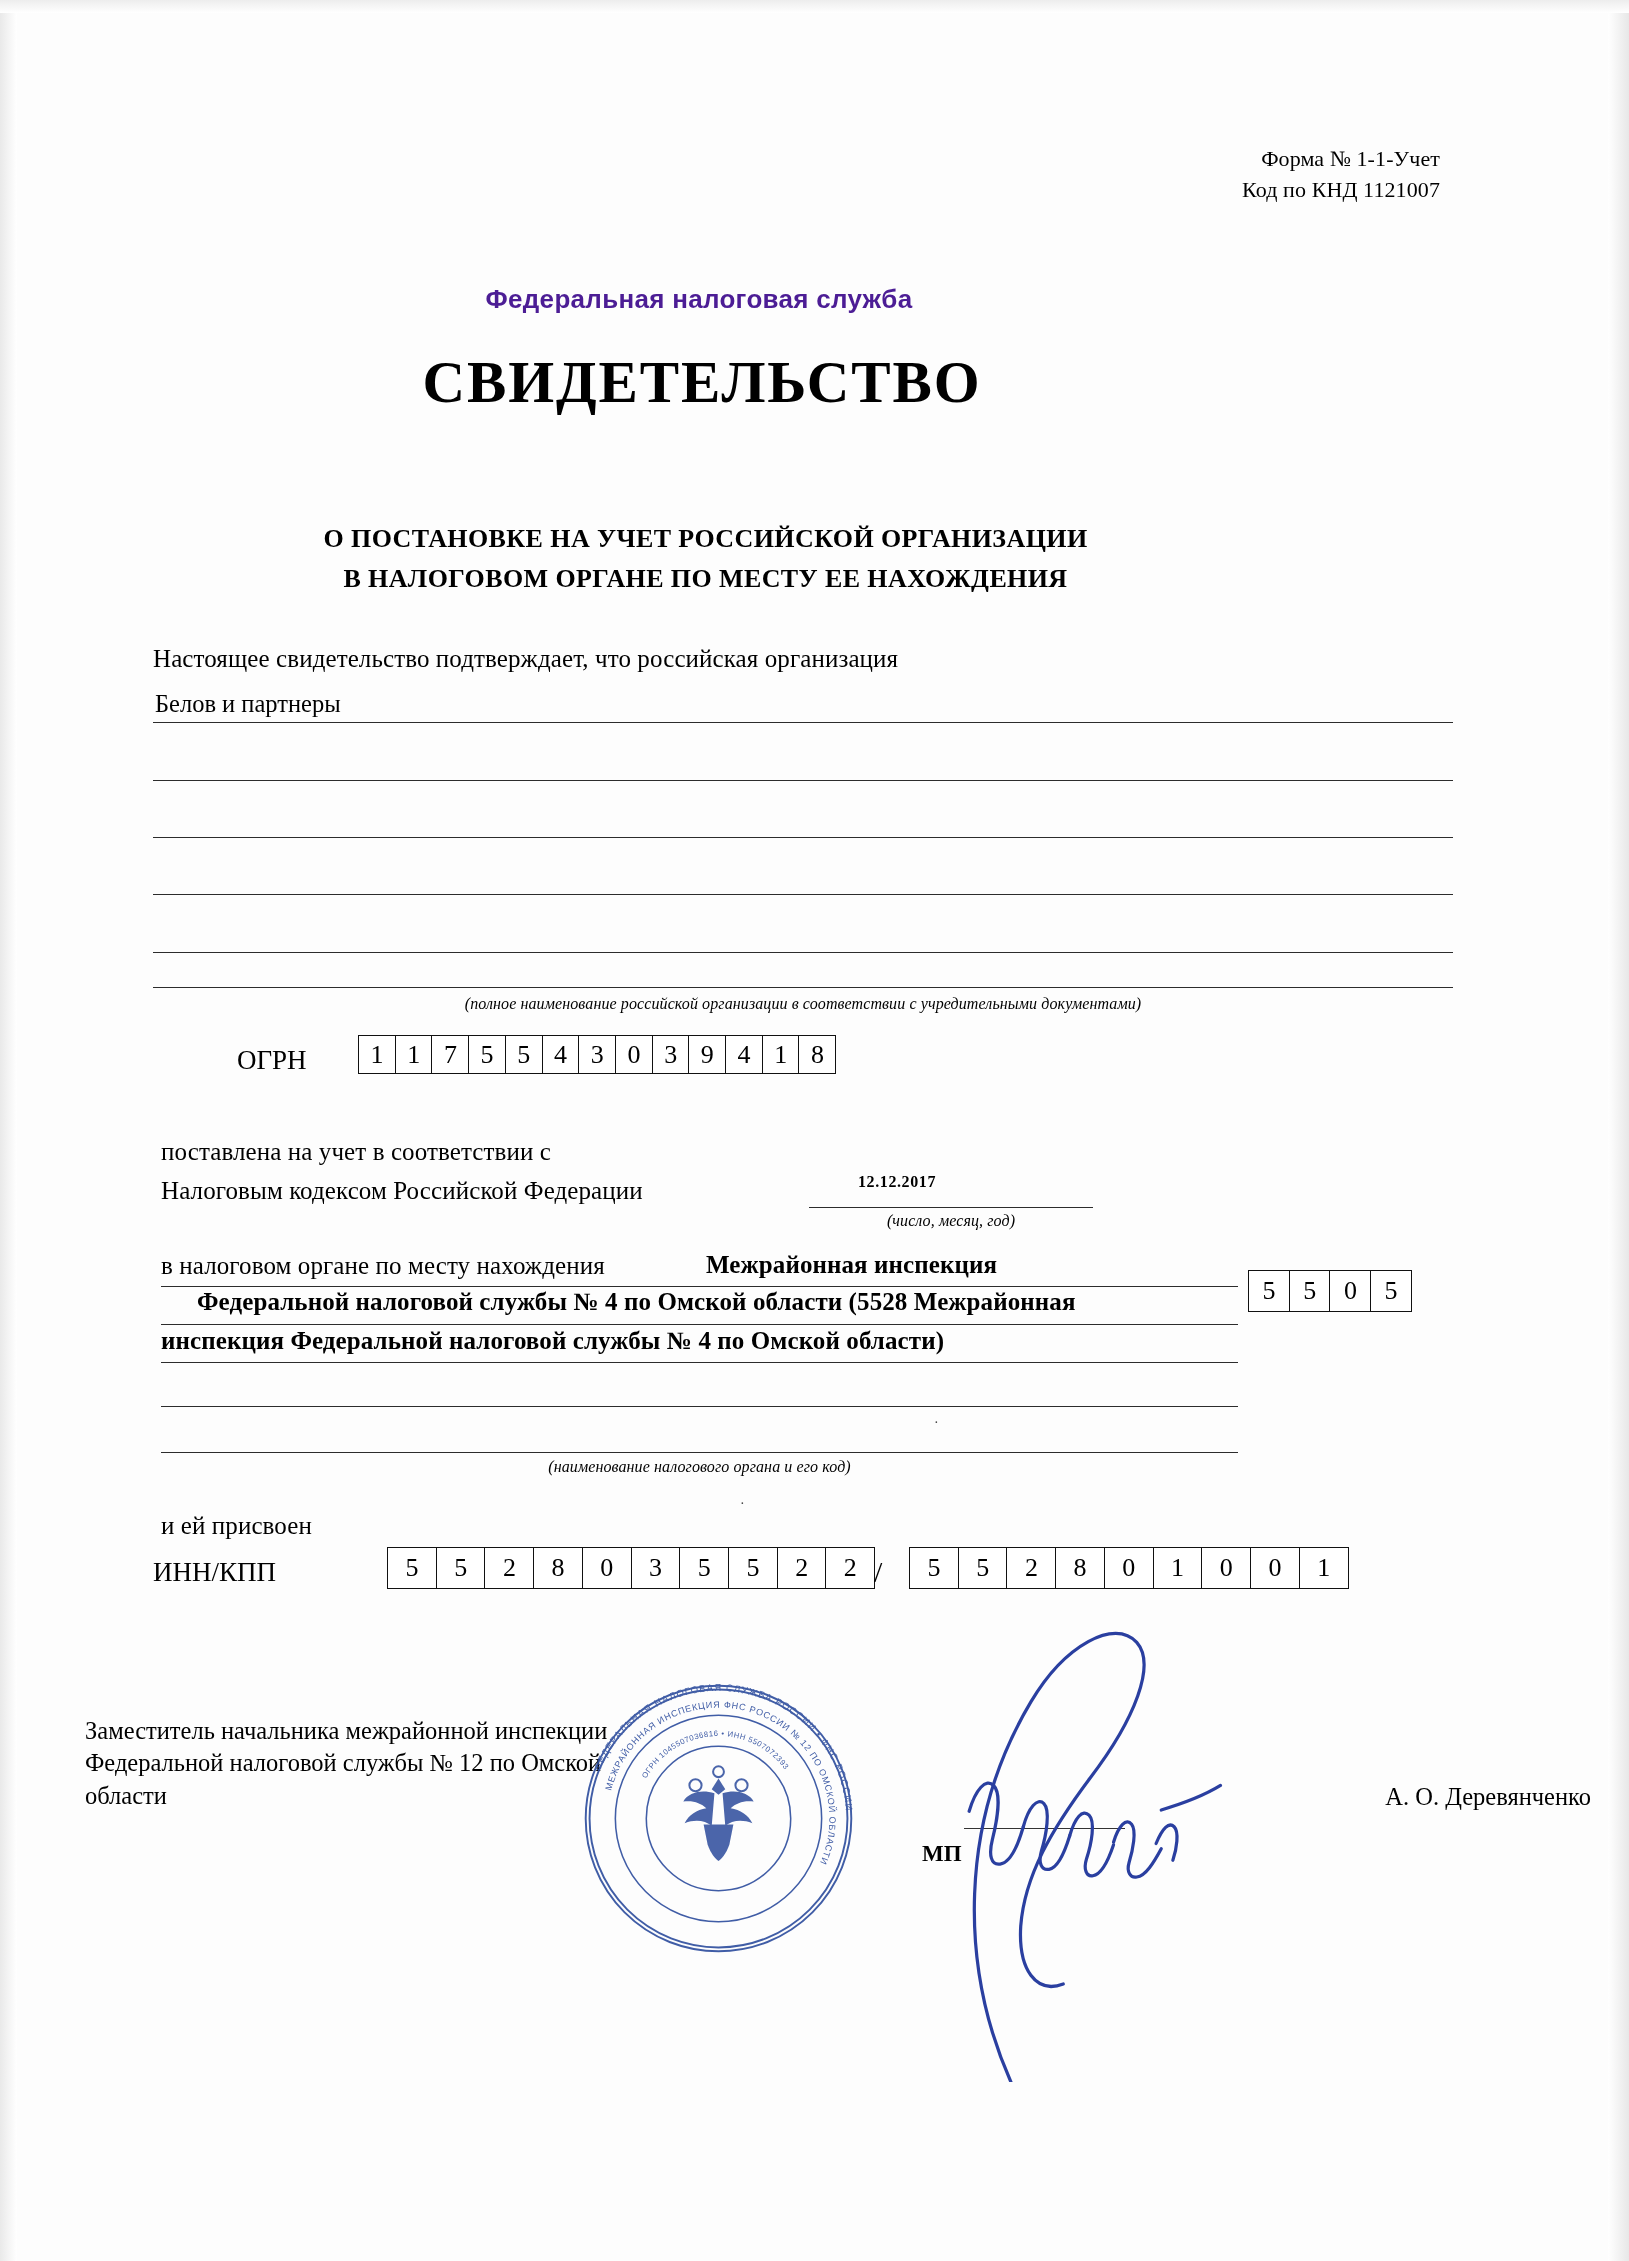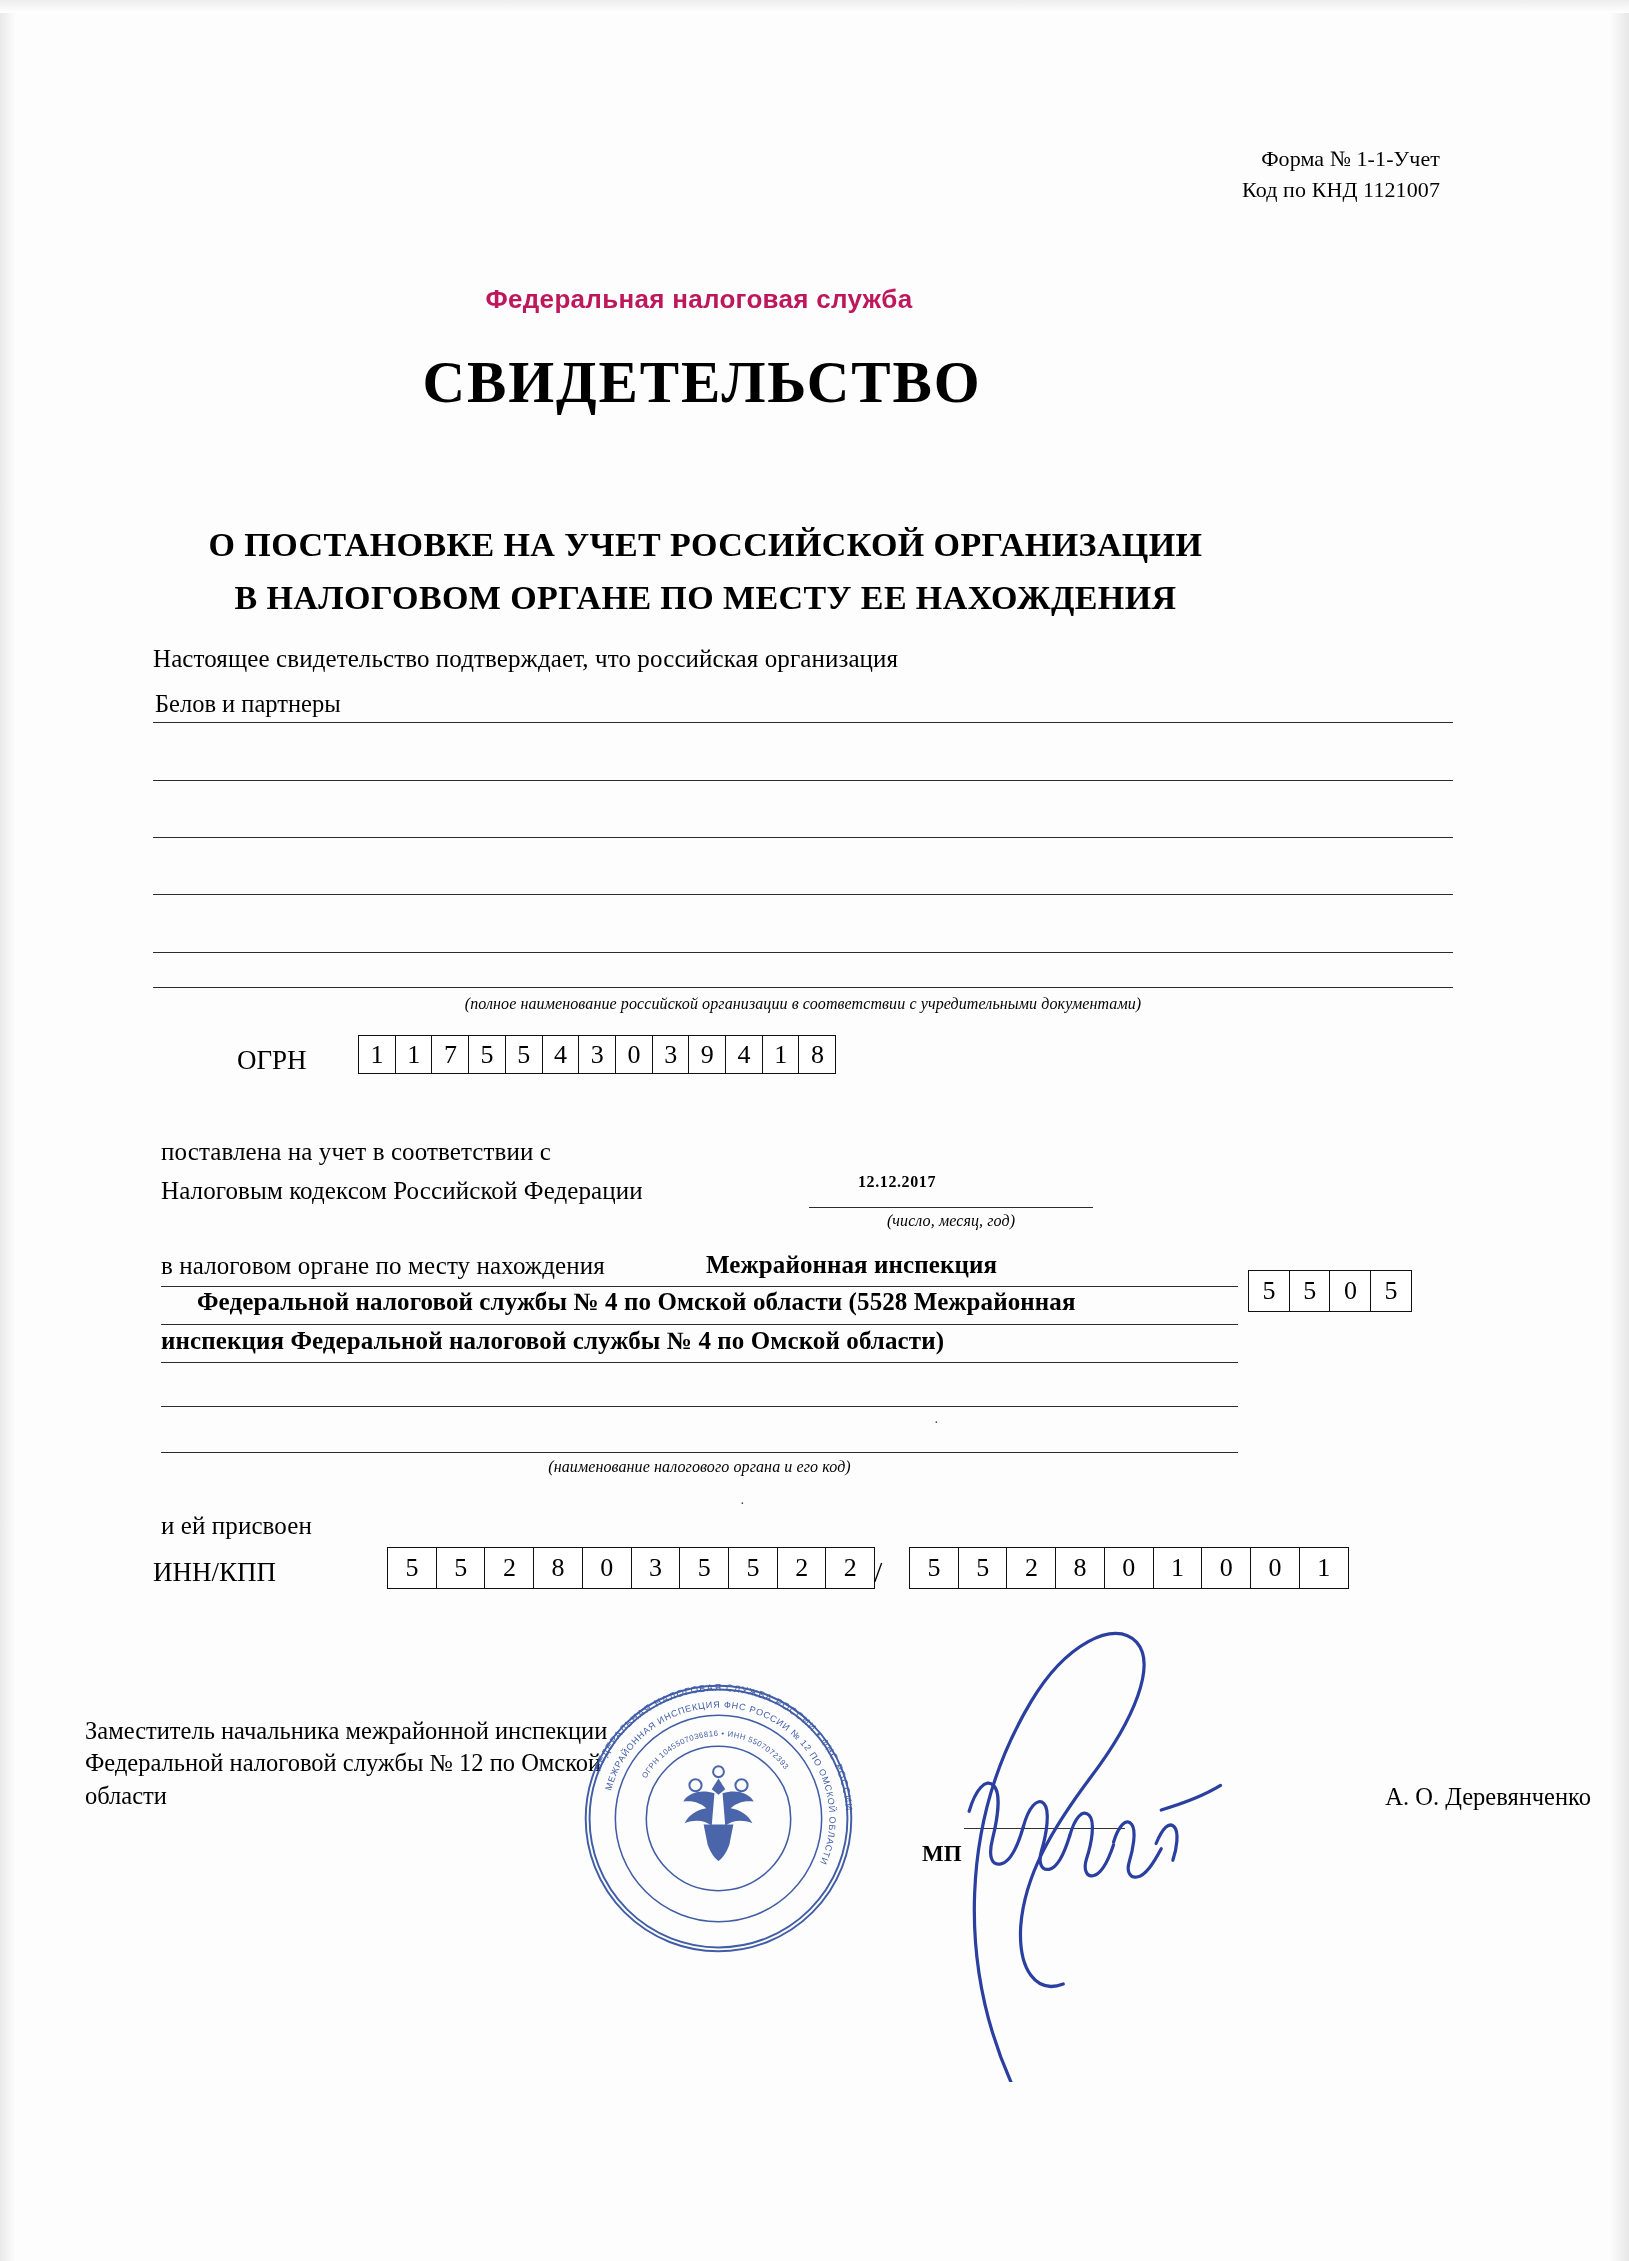--- a/index.html
+++ b/index.html
@@ -48,21 +48,21 @@
 
   .fns-title {
     position: absolute;
     left: 0; top: 284px;
     width: 1630px;
     text-align: center;
     font-family: "Liberation Sans", sans-serif;
     font-weight: bold;
     font-size: 26px;
     letter-spacing: 0.3px;
-    color: #be185d;
+    color: #4c1d95;
   }
   .fns-title .shift { display: inline-block; margin-left: -232px; }
 
   .doc-title {
     position: absolute;
     left: 0; top: 348px;
     width: 1630px;
     text-align: center;
     font-family: "Liberation Serif", serif;
     font-weight: bold;
@@ -71,21 +71,21 @@
   }
   .doc-title .shift { display: inline-block; margin-left: -226px; }
 
   .doc-subtitle {
     position: absolute;
     left: 0; top: 519px;
     width: 1630px;
     text-align: center;
     font-family: "Liberation Serif", serif;
     font-weight: bold;
-    font-size: 34px;
+    font-size: 26px;
     line-height: 1.55;
     letter-spacing: 0.4px;
   }
   .doc-subtitle .shift { display: inline-block; margin-left: -219px; }
 
   .intro {
     position: absolute;
     left: 153px;
     top: 645px;
     font-size: 25px;

